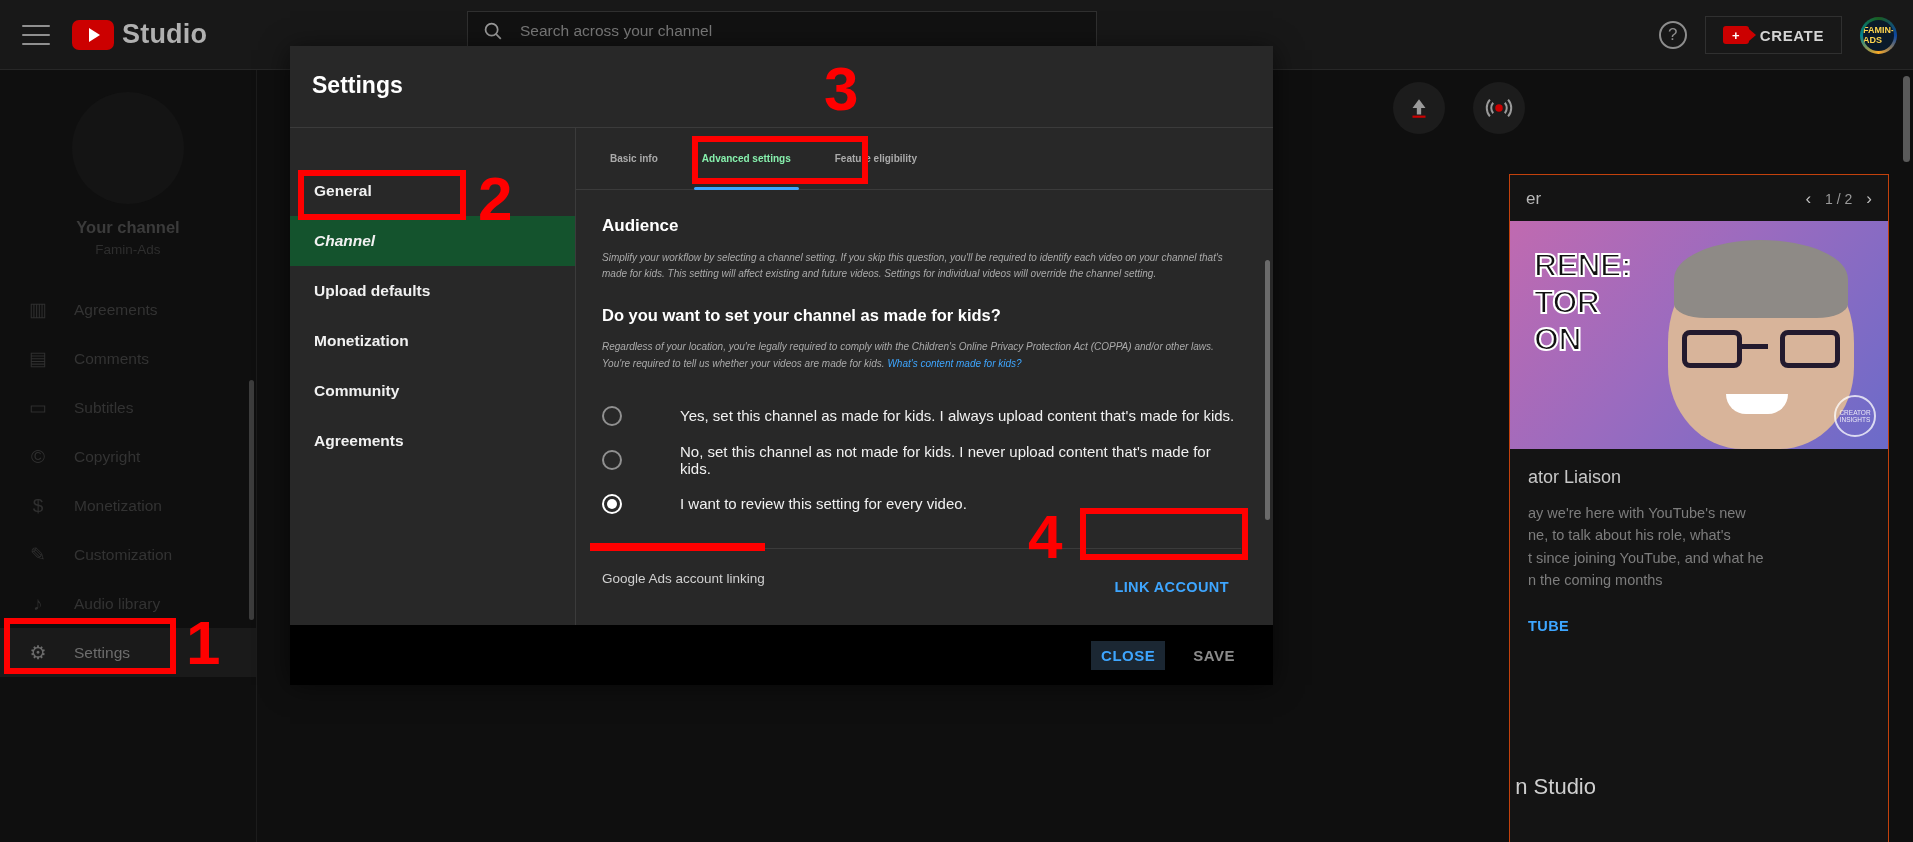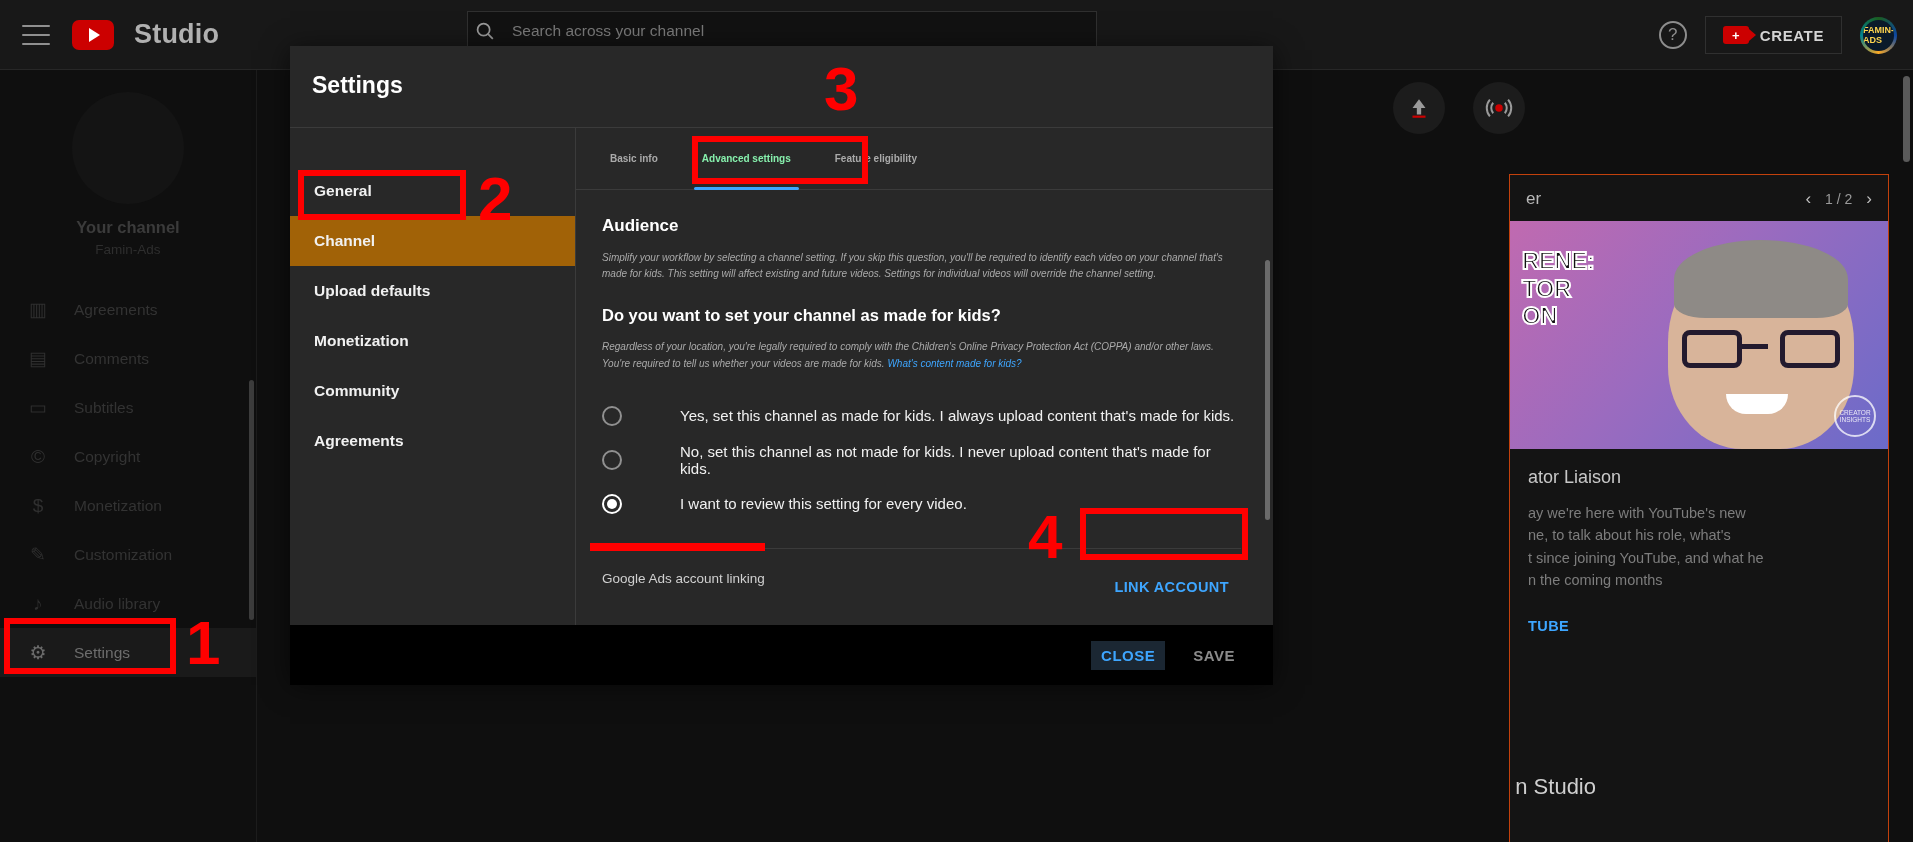--- a/index.html
+++ b/index.html
@@ -13,30 +13,30 @@
 
   
   .topbar {
     position: absolute; left: 0; top: 0; width: 1913px; height: 70px;
     background: #181818; display: flex; align-items: center;
     border-bottom: 1px solid #272727; z-index: 5;
   }
   .hamburger { width: 28px; height: 20px; margin-left: 22px; margin-right: 22px;
                display: flex; flex-direction: column; justify-content: space-between; cursor: pointer; }
   .hamburger span { display: block; height: 2px; width: 100%; background: #909090; border-radius: 1px; }
-  .brand { display: flex; align-items: center; gap: 20px; }
+  .brand { display: flex; align-items: center; gap: 8px; }
   .yt-logo { width: 42px; height: 30px; background: #cc0000; border-radius: 7px;
              display: flex; align-items: center; justify-content: center; }
   .yt-logo .tri { width: 0; height: 0; border-left: 11px solid #fff;
                   border-top: 7px solid transparent; border-bottom: 7px solid transparent; margin-left: 3px; }
   .brand-text { color: #b0b0b0; font-size: 27px; font-weight: bold; letter-spacing: .2px; }
 
   .searchwrap { position: absolute; left: 467px; top: 11px; width: 630px; height: 40px;
                 border: 1px solid #303030; background: #121212; display: flex; align-items: center;
-                padding: 0 6px; gap: 16px; }
+                padding: 0 14px; gap: 16px; }
   .searchwrap .mag { flex: none; }
   .search-input { background: transparent; border: 0; outline: none; color: #9a9a9a;
                   font-size: 15.5px; font-family: "Liberation Sans", sans-serif; width: 100%; }
   .search-input::placeholder { color: #7a7a7a; }
 
   .top-right { position: absolute; right: 16px; top: 0; height: 70px; display: flex;
                align-items: center; gap: 18px; }
   .help-icon { width: 28px; height: 28px; border-radius: 50%; border: 2px solid #8d8d8d;
                color: #8d8d8d; font-size: 17px; display: flex; align-items: center;
                justify-content: center; cursor: pointer; }
@@ -84,22 +84,22 @@
                display: flex; align-items: center; justify-content: center; cursor: pointer; }
   .news-card { position: absolute; right: 24px; top: 104px; width: 380px; height: 776px;
                background: #141414; border: 1px solid #c2410c; }
   .news-head { display: flex; align-items: center; justify-content: space-between;
                padding: 14px 16px 12px; }
   .news-title { color: #b9b9b9; font-size: 17px; font-weight: 500; }
   .pager { display: flex; align-items: center; gap: 14px; color: #9a9a9a; font-size: 14px; }
   .pager .arrow { cursor: pointer; font-size: 17px; color: #c0c0c0; }
   .thumb { height: 228px; margin: 0 0 0 0; position: relative; overflow: hidden;
            background: linear-gradient(130deg,#c06ab0 0%, #9b6bbf 45%, #6b6bc9 100%); }
-  .thumb-text { position: absolute; left: 12px; top: 26px; color: #111;
-                font-size: 24px; font-weight: 900; line-height: 1.15;
+  .thumb-text { position: absolute; left: 24px; top: 26px; color: #111;
+                font-size: 32px; font-weight: 900; line-height: 1.15;
                 -webkit-text-stroke: 2px #fff; letter-spacing: -.5px; }
   .face { position: absolute; right: 34px; bottom: 0; width: 186px; height: 205px;
           background: #d8b49a; border-radius: 48% 48% 40% 40%; }
   .hair { position: absolute; left: 6px; top: -4px; width: 174px; height: 78px;
           background: #8e8a86; border-radius: 50% 50% 18% 18%; }
   .glass { position: absolute; top: 86px; width: 60px; height: 38px;
            border: 5px solid #231a2e; border-radius: 8px; }
   .gl-l { left: 14px; } .gl-r { right: 14px; }
   .gl-bridge { position: absolute; top: 100px; left: 74px; width: 26px; height: 5px; background: #231a2e; }
   .mouth { position: absolute; left: 58px; top: 150px; width: 62px; height: 20px;
@@ -120,21 +120,21 @@
 
   
   .dialog { position: absolute; left: 290px; top: 46px; width: 983px; height: 635px;
             background: #282828; box-shadow: 0 4px 26px rgba(0,0,0,.6); z-index: 20; }
   .dlg-title { color: #fff; font-size: 23px; font-weight: bold; padding: 26px 0 0 22px; }
   .dlg-sep { position: absolute; left: 0; top: 81px; width: 983px; height: 1px; background: #3b3b3b; }
   .dlg-body { position: absolute; left: 0; top: 82px; width: 983px; height: 553px; display: flex; }
   .dlg-nav { width: 285px; padding-top: 38px; }
   .dlg-nav-item { height: 50px; display: flex; align-items: center; padding-left: 24px;
                   color: #f1f1f1; font-size: 15.5px; font-weight: bold; cursor: pointer; }
-  .dlg-nav-item.active { background: #a16207; }
+  .dlg-nav-item.active { background: #14532d; font-style: italic; }
   .dlg-vsep { width: 1px; background: #3b3b3b; }
   .dlg-content { flex: 1; position: relative; overflow: hidden; }
 
   .tabs { display: flex; gap: 0; padding-left: 12px; height: 62px; align-items: center;
           border-bottom: 1px solid #3b3b3b; }
   .tab { padding: 0 22px; height: 62px; display: flex; align-items: center;
          color: #aaaaaa; font-size: 10px; font-weight: bold; cursor: pointer; position: relative; }
   .tab.active { color: #86efac; }
   .tab.active::after { content: ""; position: absolute; left: 14px; right: 14px; bottom: 0;
                        height: 3px; background: #3ea6ff; border-radius: 2px; }

